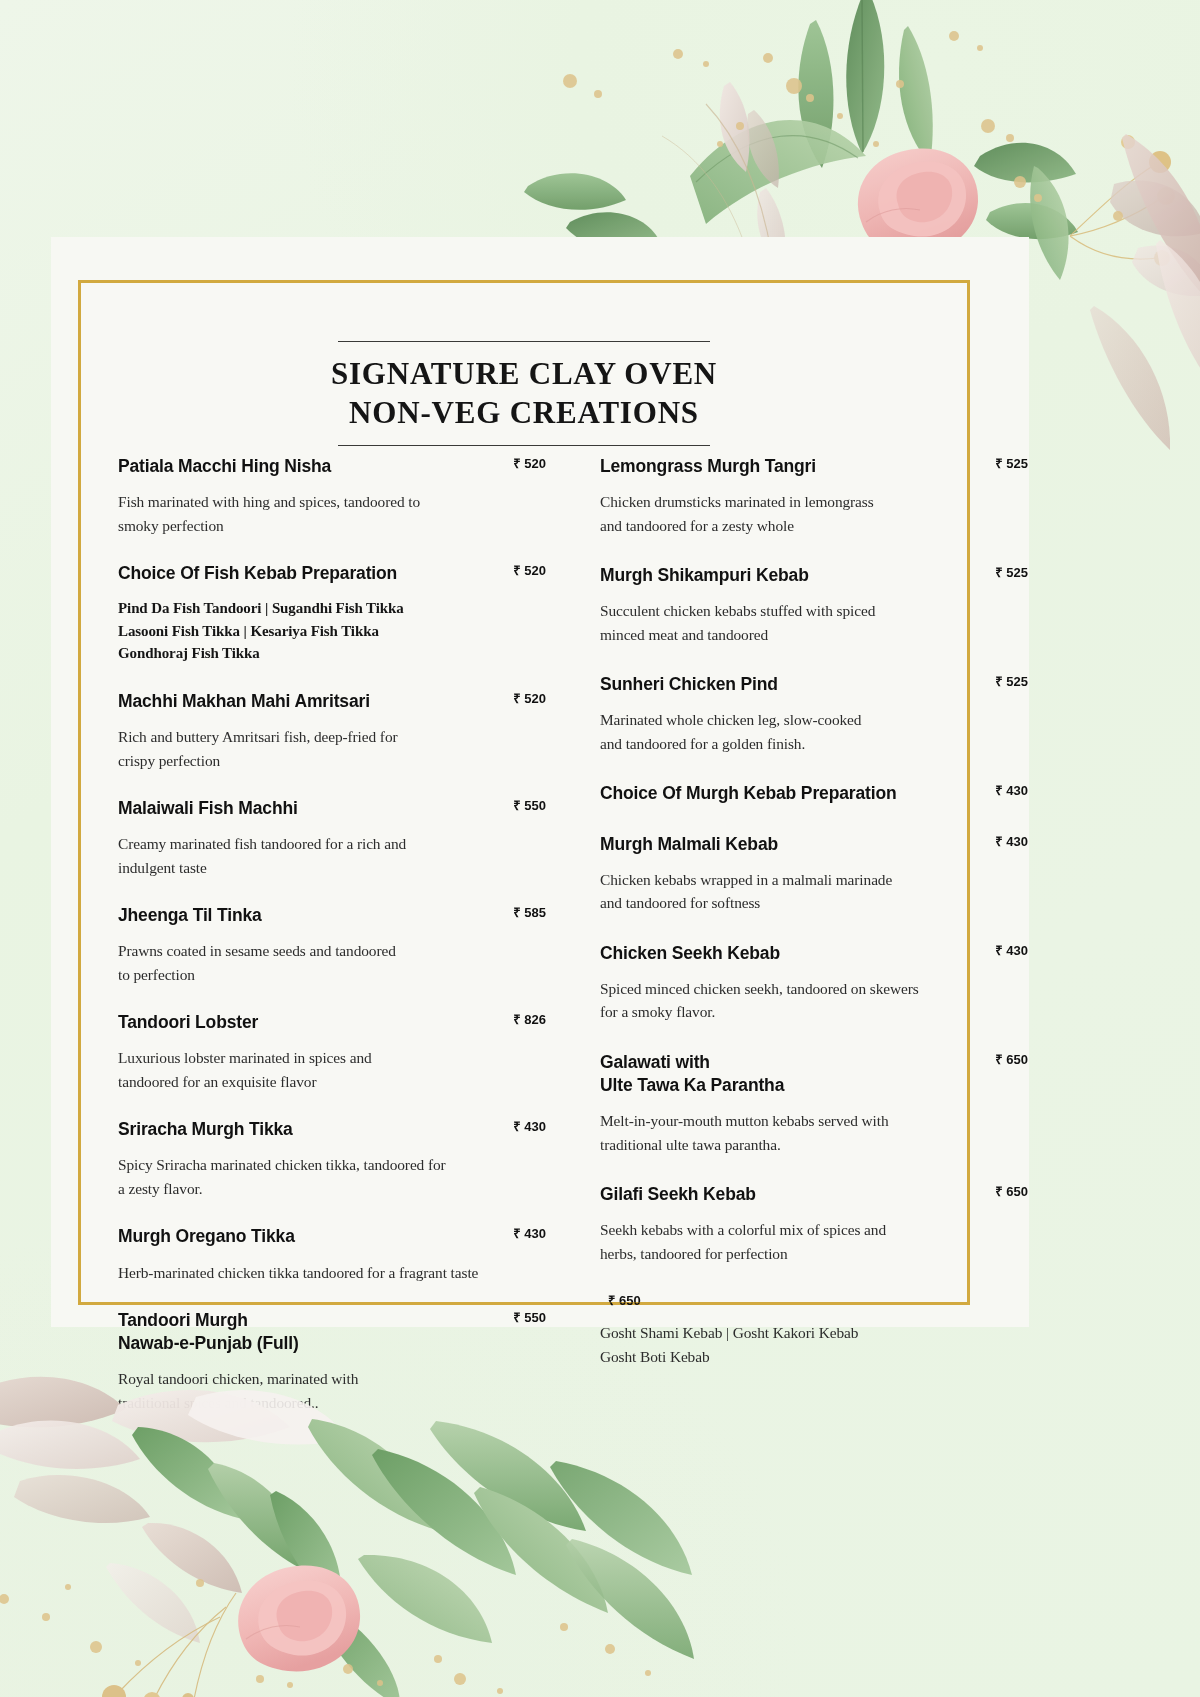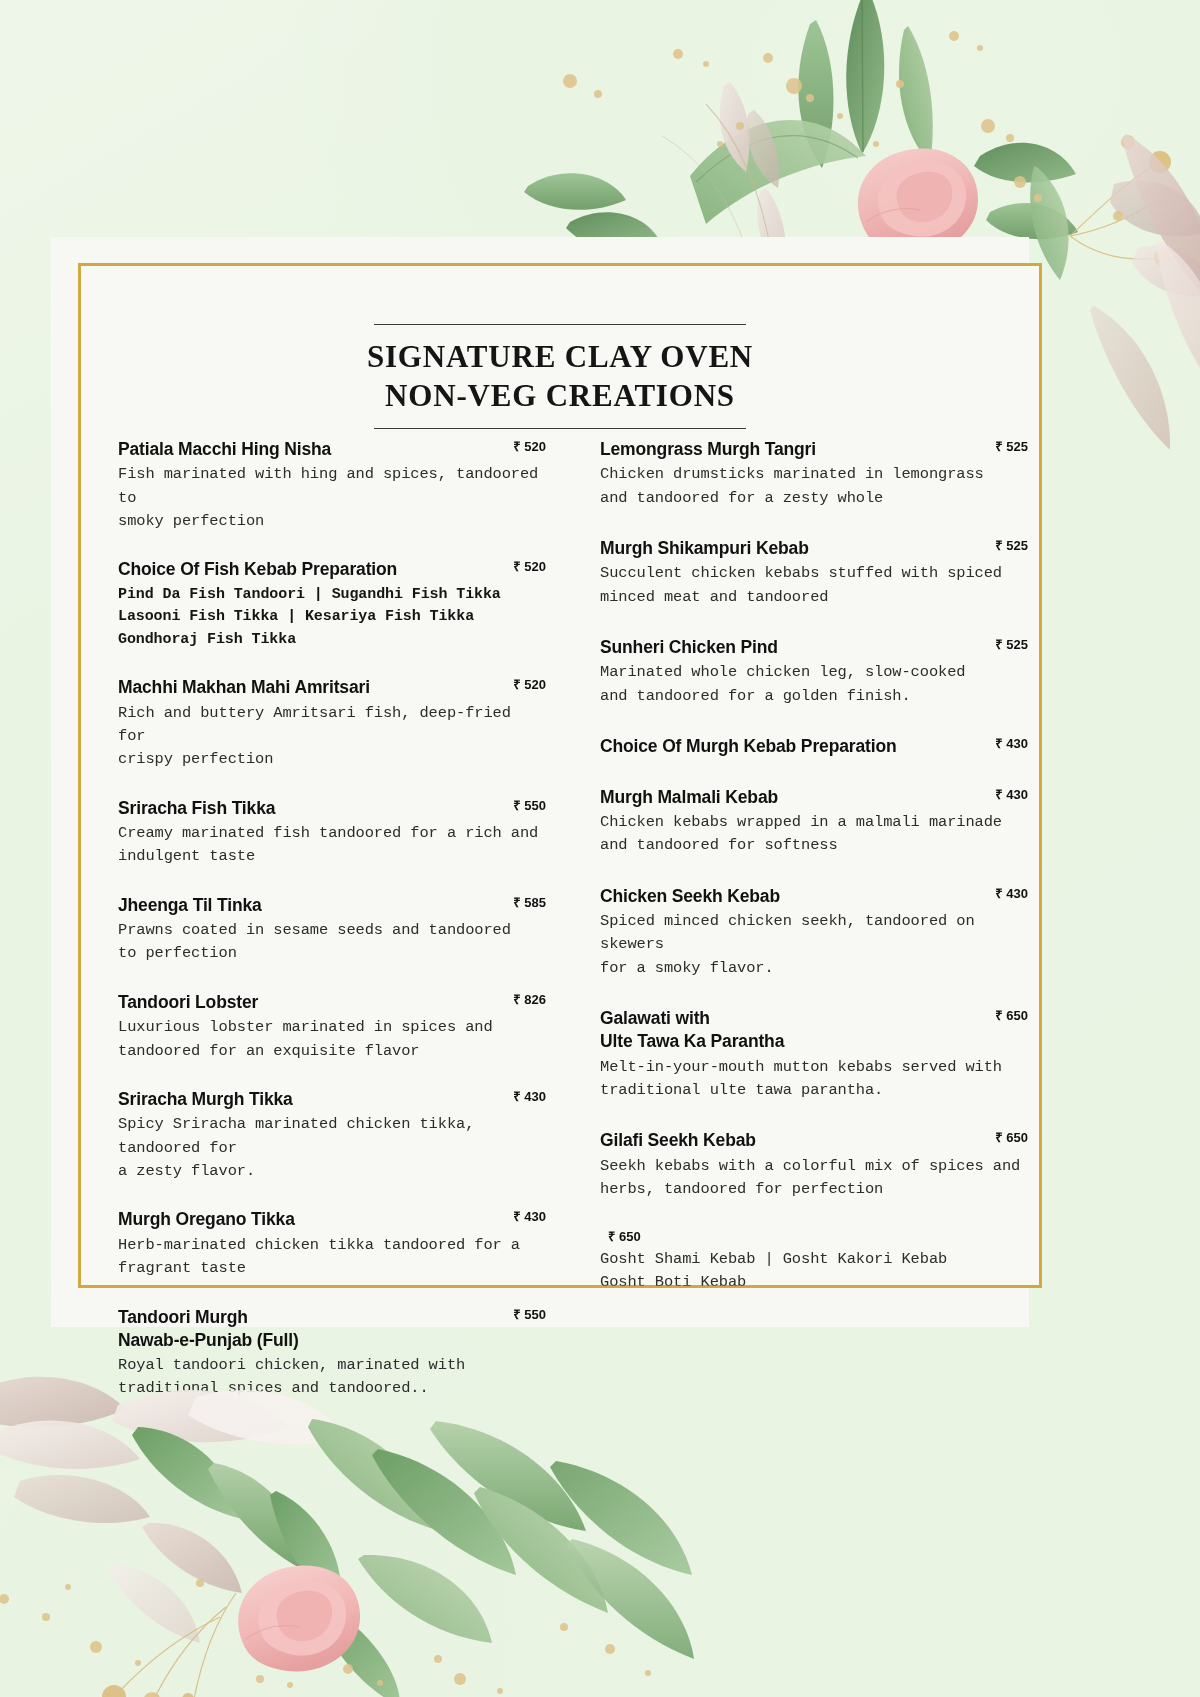--- a/index.html
+++ b/index.html
@@ -39,22 +39,22 @@
     left: 51px;
     top: 237px;
     width: 978px;
     height: 1090px;
     background: #f7f8f3;
     box-shadow: 0 0 0 0 rgba(0,0,0,0);
   }
   #gold-frame {
     position: absolute;
     left: 78px;
-    top: 263px;
-    width: 964px;
+    top: 280px;
+    width: 892px;
     height: 1025px;
     border: 3px solid #d2a93f;
     box-sizing: border-box;
     background: #f8f8f4;
   }
   #gold-frame::after{
     content:"";
     position:absolute;
     inset:-1px;
     border:1px solid rgba(210,169,63,0.35);
@@ -120,26 +120,26 @@
     font-family: "Liberation Sans", sans-serif;
     font-weight: 700;
     font-size: 13px;
     line-height: 1.33;
     color: #111111;
     white-space: nowrap;
     flex: 0 0 auto;
     padding-left: 8px;
   }
   .item-desc {
-    font-family: Liberation Mono, monospace;
+    font-family: Liberation Serif, serif;
     font-weight: 400;
     font-size: 15.4px;
     line-height: 1.52;
     color: #2c2c2c;
-    margin-top: 2px;
+    margin-top: 12px;
     white-space: pre-line;
     letter-spacing: -0.1px;
   }
   .item-desc.sub-bold {
     font-weight: 700;
     font-size: 15px;
     color: #151515;
     line-height: 1.5;
   }
 
@@ -307,21 +307,21 @@
           <div class="item-head">
             <div class="item-name">Machhi Makhan Mahi Amritsari</div>
             <div class="item-price">₹ 520</div>
           </div>
           <div class="item-desc">Rich and buttery Amritsari fish, deep-fried for
 crispy perfection</div>
         </div>
 
         <div class="menu-item">
           <div class="item-head">
-            <div class="item-name">Sriracha Fish Tikka</div>
+            <div class="item-name">Malaiwali Fish Machhi</div>
             <div class="item-price">₹ 550</div>
           </div>
           <div class="item-desc">Creamy marinated fish tandoored for a rich and
 indulgent taste</div>
         </div>
 
         <div class="menu-item">
           <div class="item-head">
             <div class="item-name">Jheenga Til Tinka</div>
             <div class="item-price">₹ 585</div>

